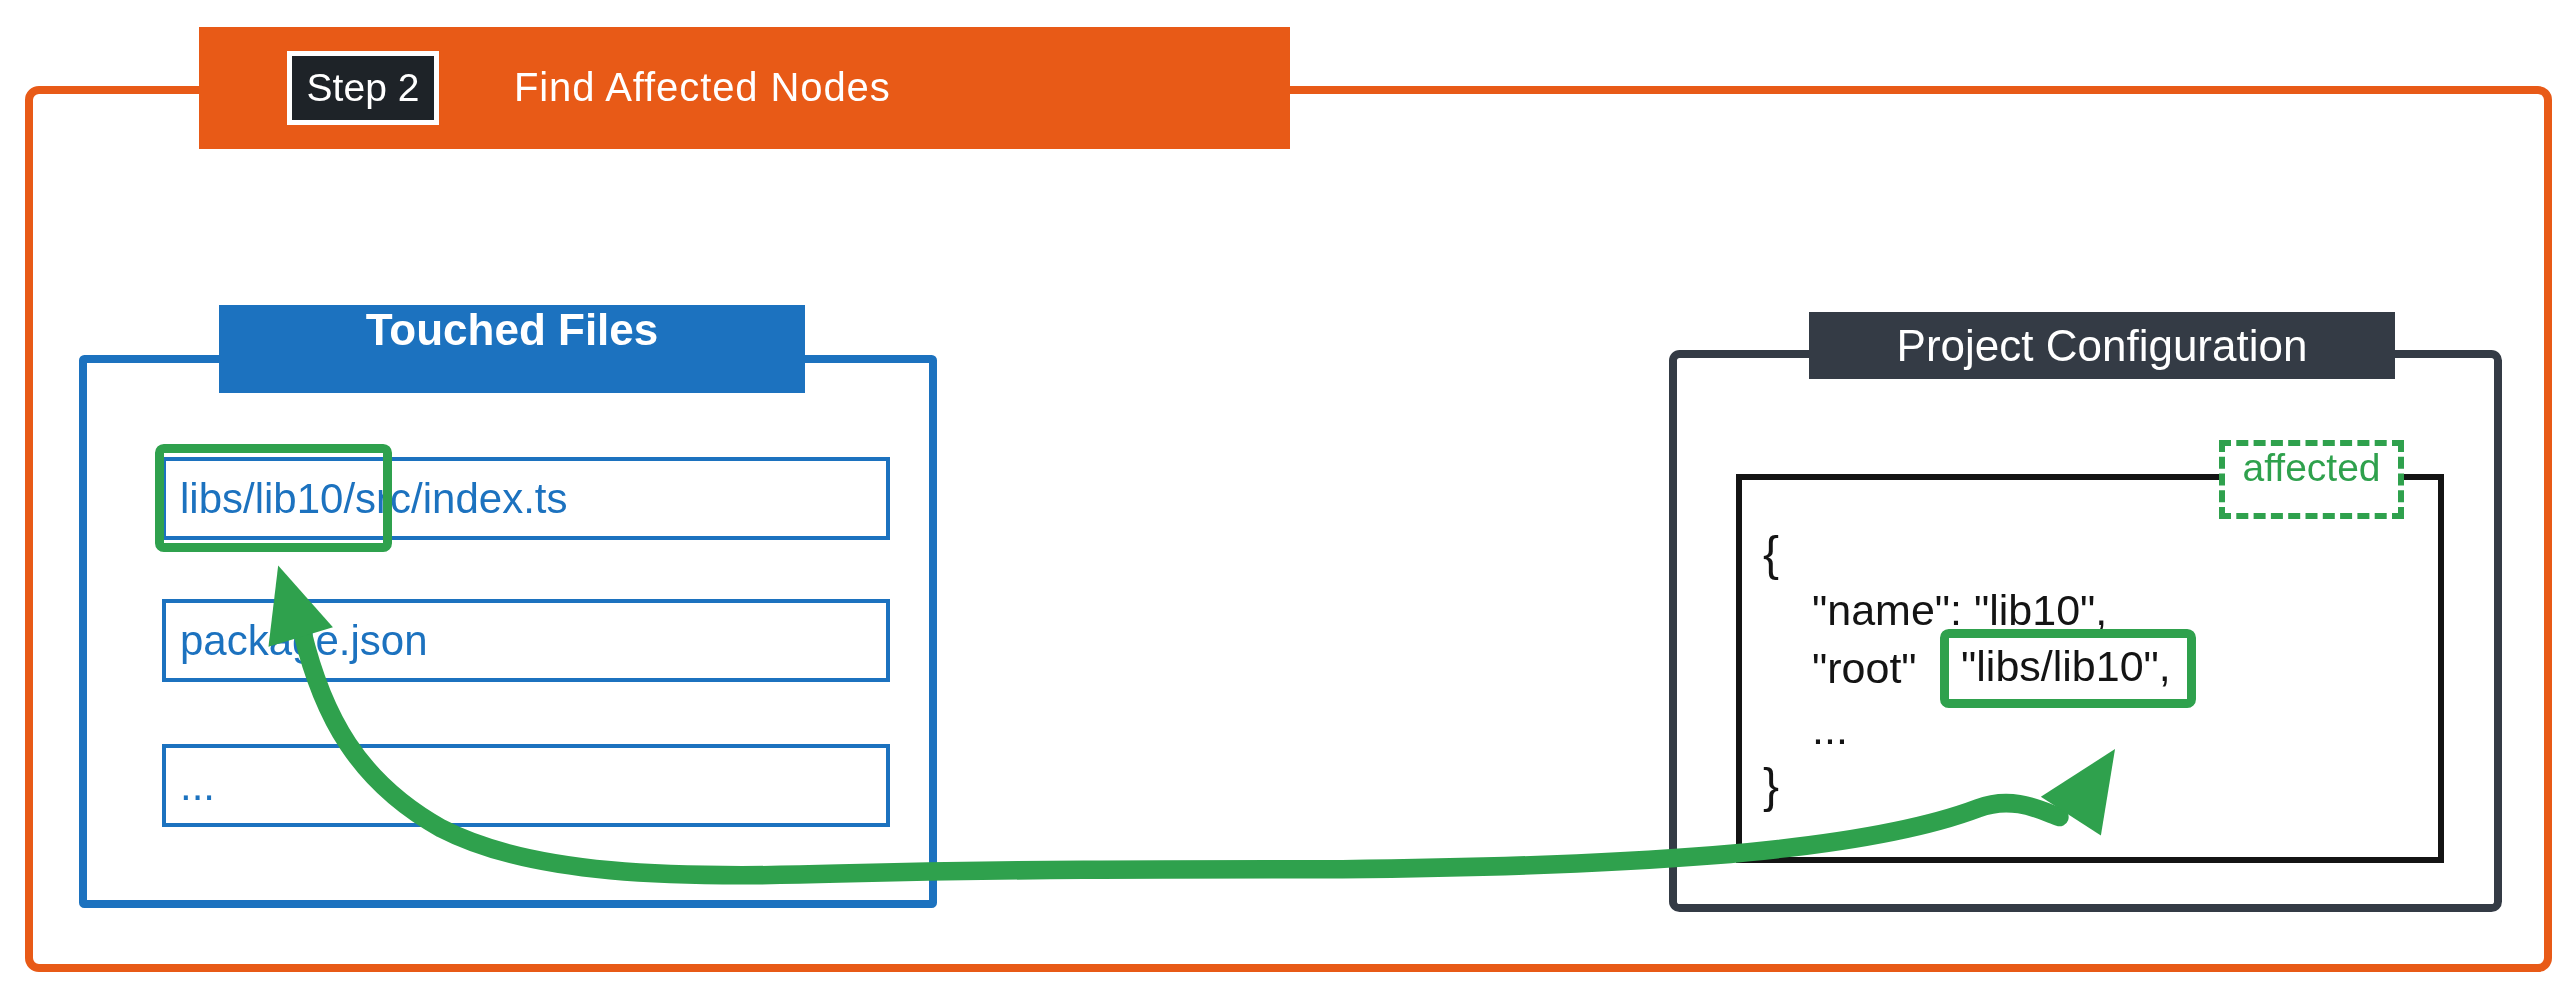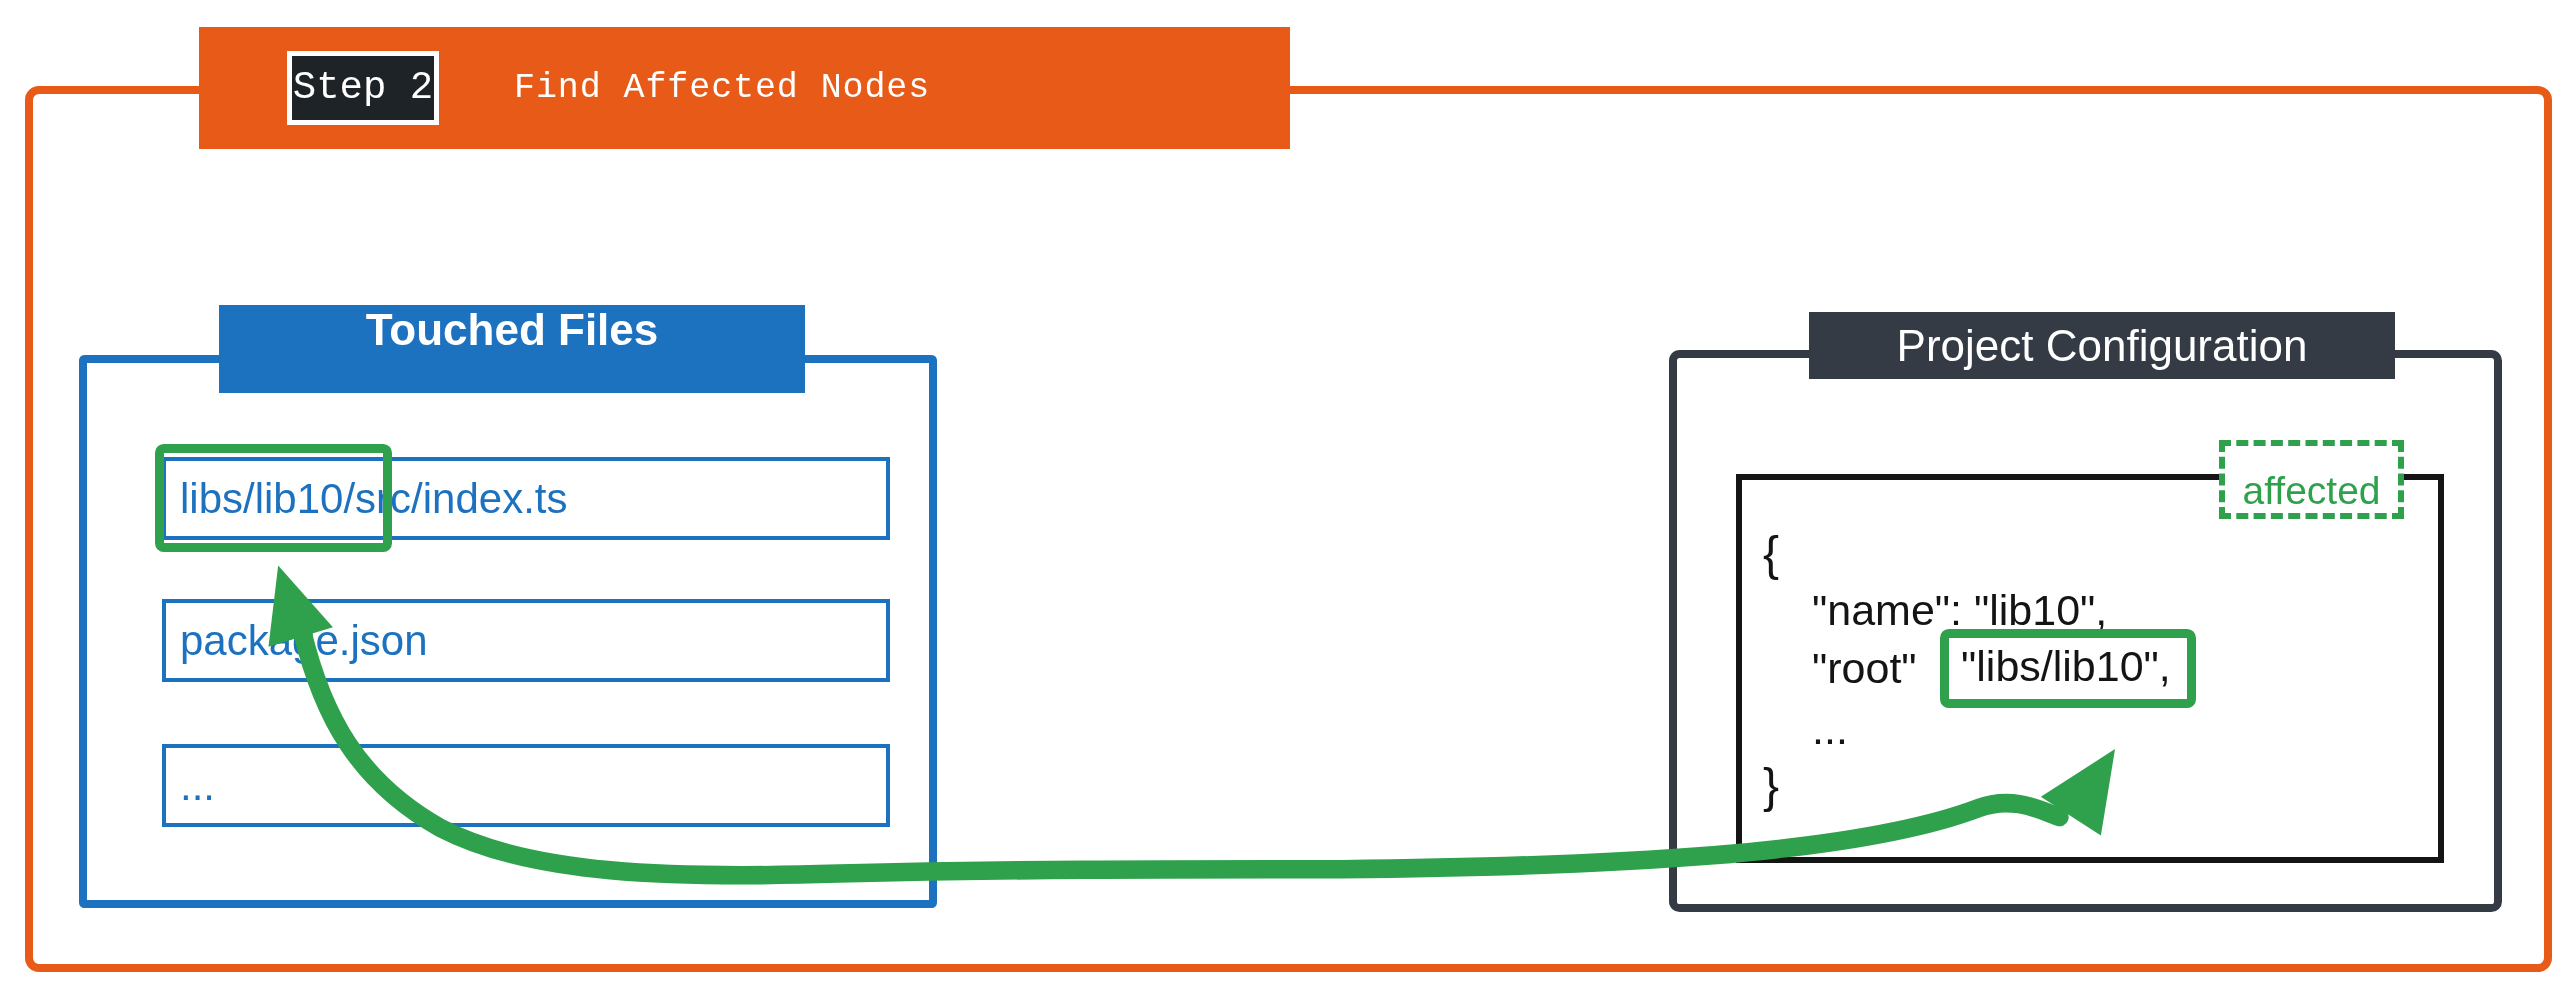--- a/index.html
+++ b/index.html
@@ -3,24 +3,24 @@
 <meta charset="utf-8">
 <style>
   html,body{margin:0;padding:0;background:#ffffff;}
   #canvas{position:relative;width:2576px;height:993px;background:#ffffff;overflow:hidden;
           font-family:"Liberation Sans","DejaVu Sans",sans-serif;}
 
   .outer-border{position:absolute;left:25px;top:86px;width:2527px;height:886px;
     border:8.8px solid var(--color-orange,#E85A17);border-radius:14px;box-sizing:border-box;z-index:0;}
 
   .banner{position:absolute;left:199px;top:26.5px;width:1091px;height:122px;
-    background:var(--color-orange,#E85A17);display:flex;align-items:center;z-index:3;font-family:Liberation Mono, monospace;}
+    background:var(--color-orange,#E85A17);display:flex;align-items:center;z-index:3;}
   .step-chip{margin-left:88px;width:152px;height:74px;background:#1E2328;border:5.3px solid #ffffff;
     box-sizing:border-box;display:flex;align-items:center;justify-content:center;color:#ffffff;font-size:39px;}
-  .banner-title{margin-left:75px;color:#ffffff;font-size:35px;letter-spacing:0.9px;}
+  .banner-title{margin-left:75px;color:#ffffff;font-size:40px;letter-spacing:0.9px;}
 
   .panel-left{position:absolute;left:79px;top:355px;width:858px;height:553px;
     border:8px solid var(--color-blue,#1C72BF);border-radius:5.3px;background:#ffffff;box-sizing:border-box;z-index:1;}
   .header-left{position:absolute;left:219px;top:305px;width:586px;height:88px;
     background:var(--color-blue,#1C72BF);color:#ffffff;display:flex;align-items:flex-start;justify-content:center;
     font-size:44px;z-index:3;font-weight:bold;}
   .file-row{position:absolute;left:162px;width:728px;height:83px;border:4.4px solid var(--color-blue,#1C72BF);
     box-sizing:border-box;background:#ffffff;display:flex;align-items:center;padding-left:14px;
     color:var(--color-blue,#1C72BF);font-size:42px;z-index:2;}
   .row-1{top:457px;text-align:center;} .row-2{top:599px;} .row-3{top:744px;}
@@ -37,21 +37,21 @@
   .code-line{position:absolute;color:#141414;font-size:43px;white-space:pre;z-index:2;}
   .brace-open{left:1763px;top:526px;font-size:48px;}
   .line-name{left:1812px;top:586px;}
   .line-root{left:1812px;top:629px;display:flex;align-items:center;}
   .root-value-box{display:inline-block;margin-left:23px;border:9.7px solid var(--color-green,#2FA14D);
     border-radius:8.8px;padding:4.4px 16px 8px 12.4px;background:#ffffff;}
   .line-ellipsis{left:1812px;top:705px;}
   .brace-close{left:1763px;top:758px;font-size:48px;}
 
   .tag-box{border:6.2px dashed var(--color-green,#2FA14D);background:#ffffff;box-sizing:border-box;
-    display:flex;align-items:flex-end;justify-content:center;color:var(--color-green,#2FA14D);
+    display:flex;align-items:flex-start;justify-content:center;color:var(--color-green,#2FA14D);
     font-size:39px;z-index:7;position:absolute;}
   .affected-box{left:2219px;top:440px;width:185px;height:79px;}
   .match-box{left:1245px;top:826px;width:179px;height:79px;}
 
   .arrow-overlay{position:absolute;left:0;top:0;width:2576px;height:993px;z-index:5;pointer-events:none;}
   .arrow-overlay path{fill:none;stroke:var(--color-green,#2FA14D);stroke-width:21;stroke-linecap:round;}
   .arrow-overlay polygon{fill:var(--color-green,#2FA14D);}
 </style>
 </head>
 <body>

